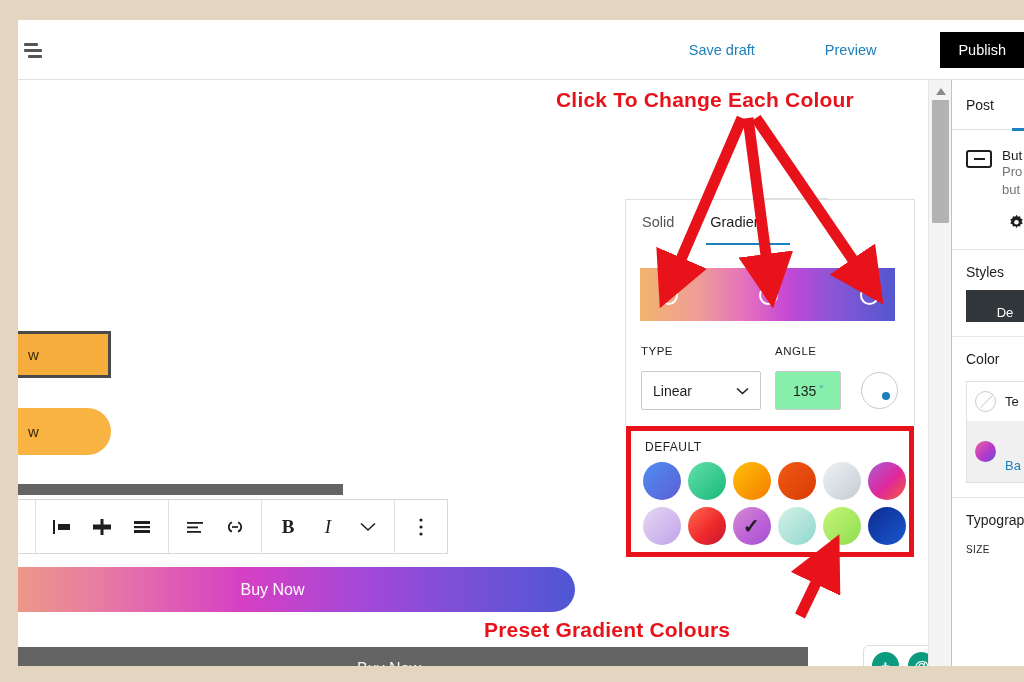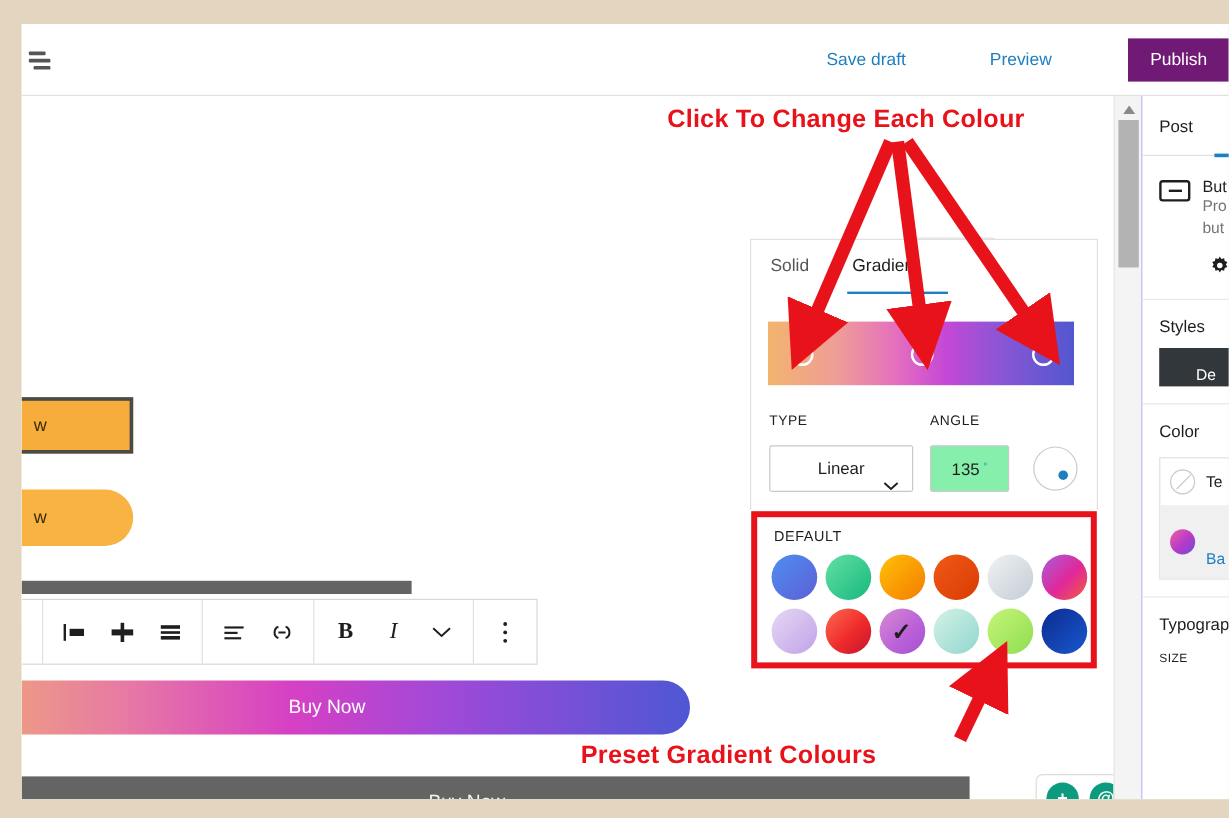--- a/index.html
+++ b/index.html
@@ -34,21 +34,21 @@
   .hamburger i:nth-child(3){ top: 22px; width: 14px; left: 10px; }
 
   .topbar-right {
     margin-left: auto; display: flex; align-items: center; height: 60px; gap: 44px;
   }
   .link-btn {
     color: #1d7fbd; font-size: 14.5px; padding: 0 13px; cursor: pointer;
     white-space: nowrap;
   }
   .publish-btn {
-    background: #701a75; color: #fff; font-size: 14.5px;
+    background: #000000; color: #fff; font-size: 14.5px;
     padding: 10px 18px; margin-left: 7px; cursor: pointer; white-space: nowrap;
   }
 
   
   .canvas {
     position: absolute; left: 0; top: 60px; width: 910px; height: 586px;
     background: #fff; overflow: hidden;
   }
 
   .doc-title {
@@ -192,21 +192,21 @@
 
   .pop2 {
     position: absolute; left: 625px; top: 330px; width: 290px; height: 95px;
     background: #fff; border-left: 1px solid #e0e0e0; border-right: 1px solid #e0e0e0;
     z-index: 20;
   }
   .ctl-lbl { position: absolute; font-size: 11.5px; color: #1e1e1e; letter-spacing: .5px; z-index: 21; }
   .select-box {
     position: absolute; left: 641px; top: 371px; width: 120px; height: 39px;
     border: 1px solid #c9c9c9; border-radius: 2px; background: #fff;
-    display: flex; align-items: center; padding: 10px 11px; z-index: 21; flex-direction: column;
+    display: flex; align-items: center; padding: 10px 11px; z-index: 21;
   }
   .select-box .val { font-size: 14px; color: #1e1e1e; }
   .select-box .chev { margin-left: auto; font-size: 12px; color: #1e1e1e; }
   .angle-box {
     position: absolute; left: 775px; top: 371px; width: 66px; height: 39px;
     border: 1px solid #c9c9c9; border-radius: 2px; background: #86efac;
     display: flex; align-items: center; justify-content: center; gap: 3px; z-index: 21;
   }
   .angle-box .val { font-size: 14px; color: #1e1e1e; }
   .angle-box .deg { font-size: 9px; color: #1d7fbd; align-self: flex-start; margin-top: 12px; }

